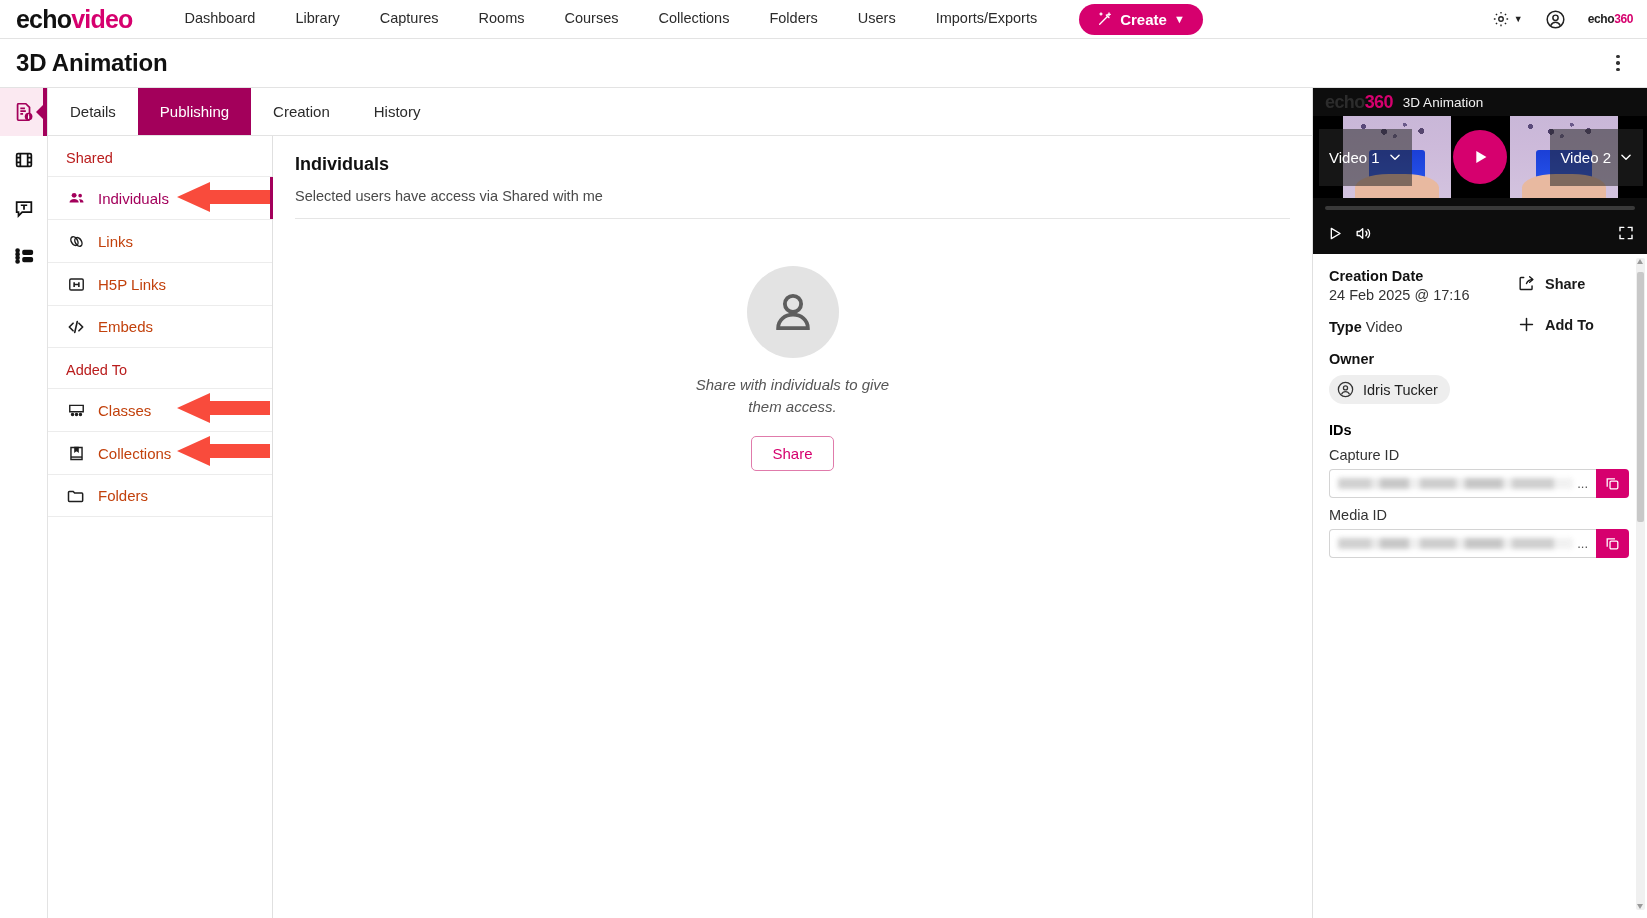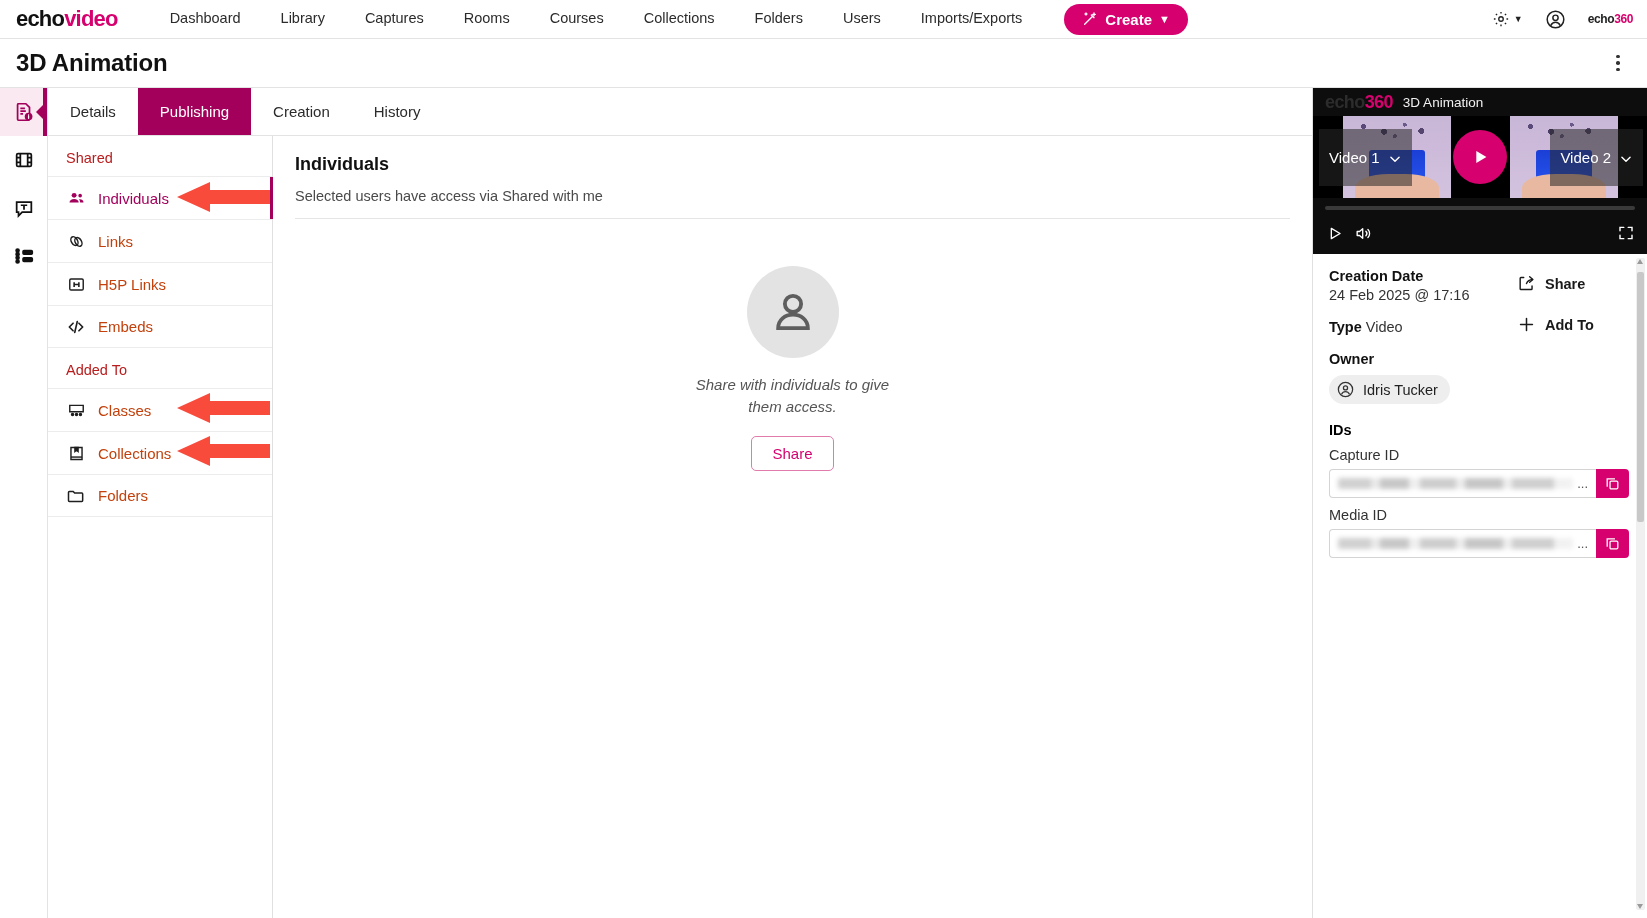--- a/index.html
+++ b/index.html
@@ -13,21 +13,21 @@
   .page { position: relative; width: 1647px; height: 918px; }
 
   
   .topnav {
     height: 39px;
     display: flex; align-items: center;
     padding: 0 14px 0 16px;
     border-bottom: 1px solid #e3e3e3;
     background: #fff;
   }
-  .brand { font-size: 22px; font-weight: 700; letter-spacing: -0.8px; line-height: 1; }
+  .brand { font-size: 25px; font-weight: 700; letter-spacing: -0.8px; line-height: 1; }
   .brand .b1 { color: #111; }
   .brand .b2 { color: #d6006e; }
 
   .navlinks { display: flex; align-items: flex-start; margin-left: 36px; gap: 8px; }
   .navlink {
     font-size: 14.5px; color: #2b2b2b; padding: 6px 16px;
     cursor: pointer; white-space: nowrap;
   }
 
   .create-btn {
@@ -182,21 +182,21 @@
     position: absolute; top: 6%; left: 12%; right: 12%; height: 22%;
     background:
       radial-gradient(2.5px 2.5px at 10% 30%, #5a4a7a 99%, transparent 100%),
       radial-gradient(3px 3px at 35% 60%, #4a3c68 99%, transparent 100%),
       radial-gradient(2px 2px at 60% 20%, #6a5a8a 99%, transparent 100%),
       radial-gradient(3px 3px at 80% 55%, #56466f 99%, transparent 100%),
       radial-gradient(2px 2px at 48% 85%, #6d5d8d 99%, transparent 100%);
   }
   .vid-label {
     position: absolute; z-index: 4; color: #fff; font-size: 15px;
-    display: flex; align-items: flex-end; gap: 8px;
+    display: flex; align-items: center; gap: 8px;
     background: rgba(40,40,40,0.55); padding: 20px 10px;
   }
   .vid-label.left { left: 6px; }
   .vid-label.right { right: 4px; }
   .play-big {
     position: absolute; left: 50%; top: 50%; transform: translate(-50%, -50%);
     width: 54px; height: 54px; border-radius: 50%; background: #d6006e;
     display: flex; align-items: center; justify-content: center; z-index: 6;
   }
   .player-bar { background: #0d0d0d; padding: 8px 12px 8px 12px; }

